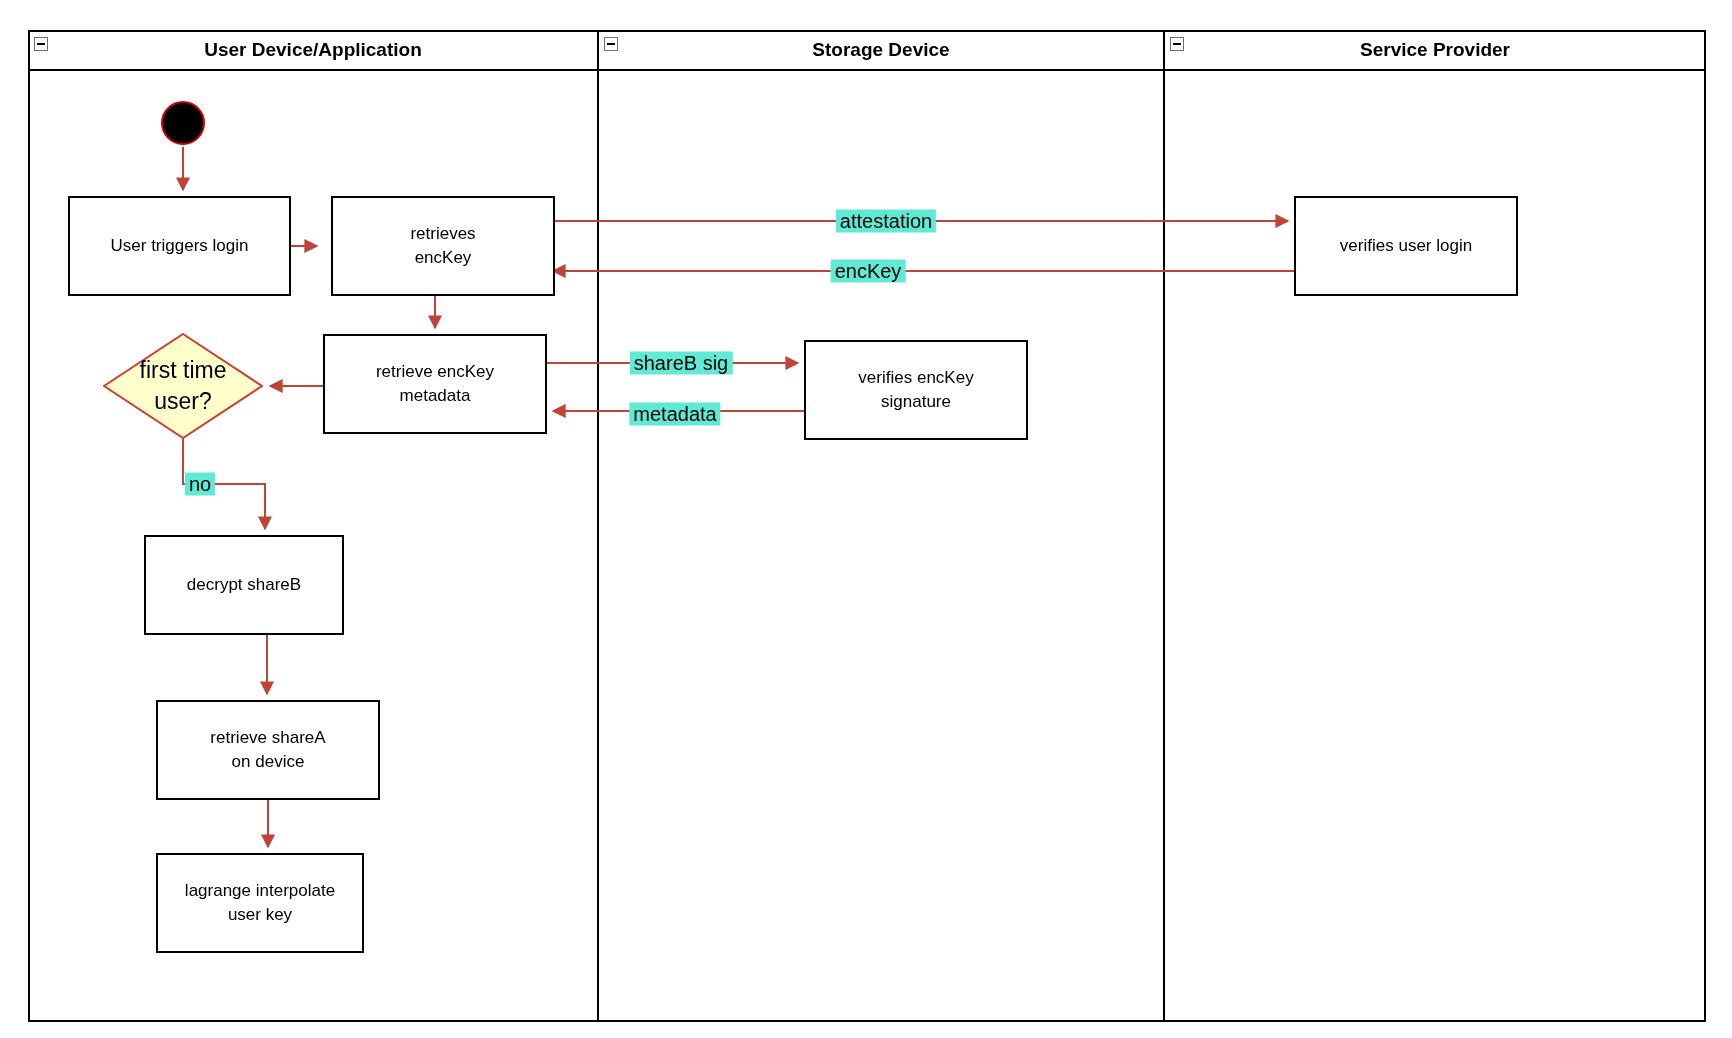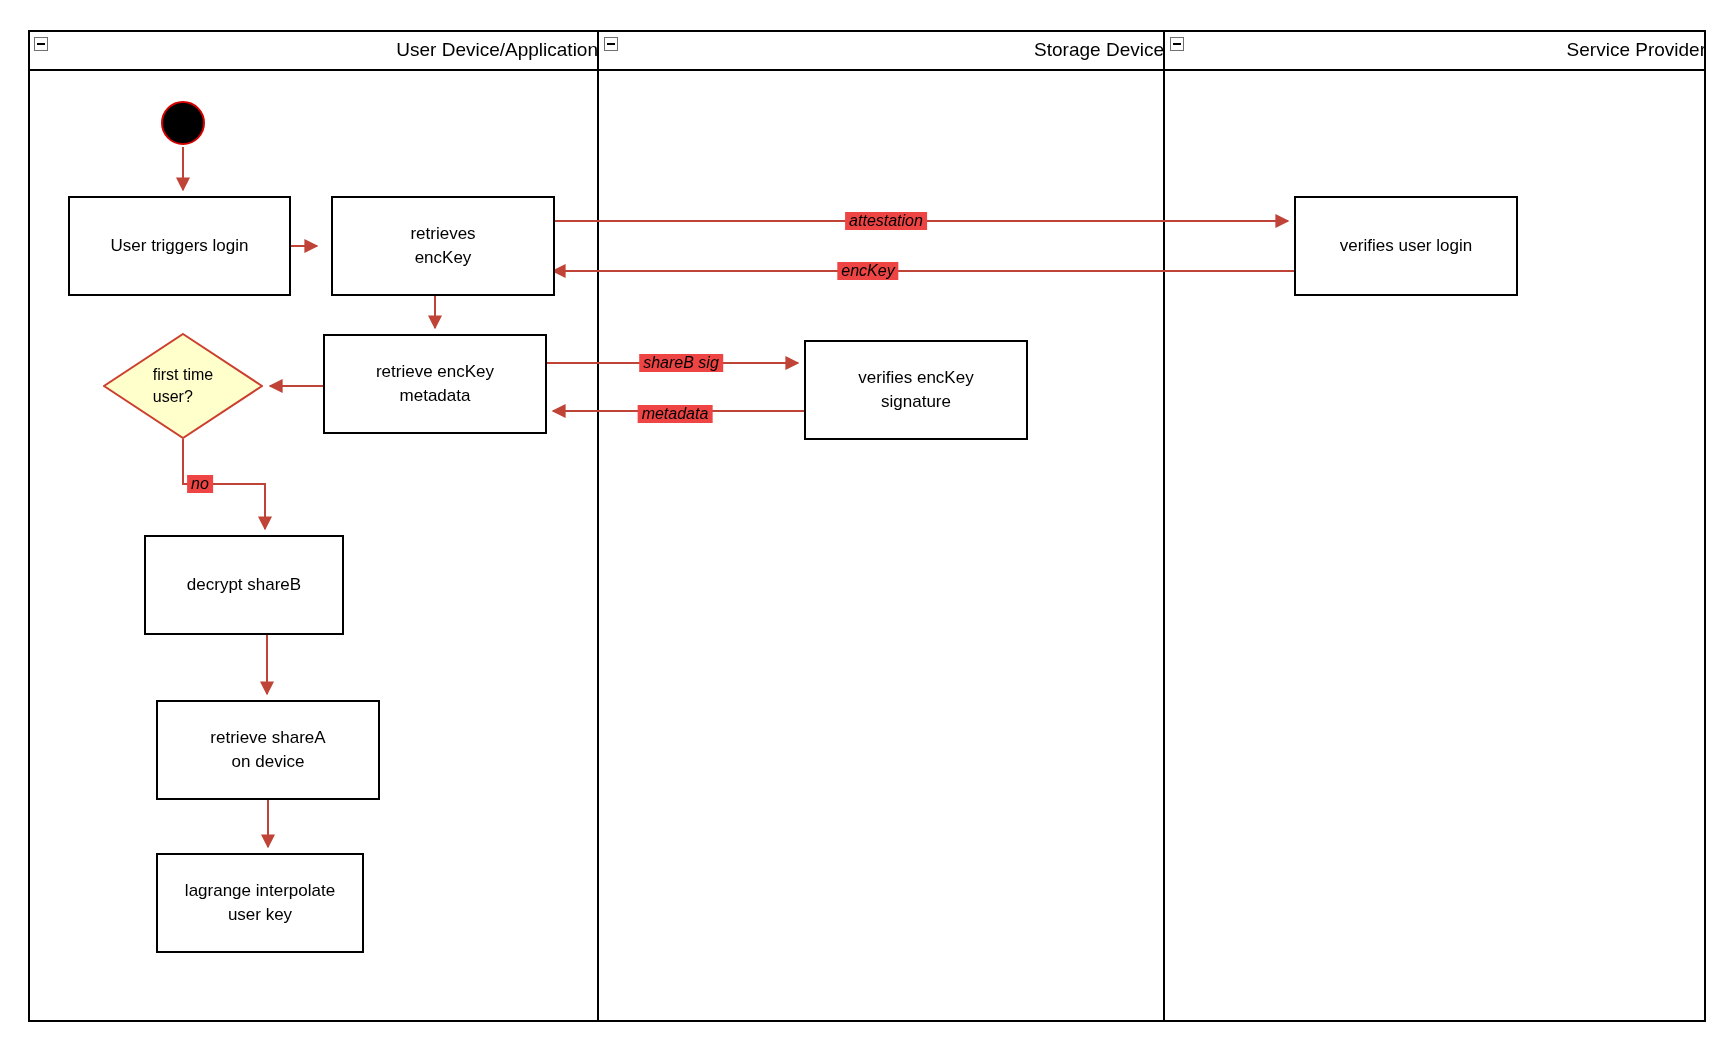--- a/index.html
+++ b/index.html
@@ -38,22 +38,22 @@
   .header-line {
     position: absolute;
     left: 28px; top: 69px;
     width: 1678px; height: 2px;
     background: #000;
   }
   .lane-title {
     position: absolute;
     top: 30px; height: 40px;
     line-height: 40px;
-    text-align: right;
-    font-weight: normal;
+    text-align: center;
+    font-weight: bold;
     font-size: 19px;
   }
   .collapse {
     position: absolute;
     width: 14px; height: 14px;
     border: 1px solid #707070;
     background: #fff;
     cursor: pointer;
   }
   .collapse .minus {
@@ -97,32 +97,32 @@
     left: 103px; top: 333px;
     width: 160px; height: 106px;
   }
   .diamond svg { display: block; }
   .diamond .dlabel {
     position: absolute;
     inset: 0;
     display: flex;
     align-items: center;
     justify-content: center;
-    font-size: 16px;
+    text-align: center;
+    font-size: 23px;
     line-height: 1.35;
     white-space: pre-line;
   }
   .edge-label {
     position: absolute;
     transform: translate(-50%, -50%);
-    background: #ef4444;
+    background: #5eead4;
     padding: 0 4px;
-    font-size: 16px;
+    font-size: 20px;
     white-space: nowrap;
-    font-style: italic;
   }
 </style>
 </head>
 <body>
 
 <div class="canvas">
 
   <div class="pool"></div>
   <div class="vdiv" style="left:597px"></div>
   <div class="vdiv" style="left:1163px"></div>

